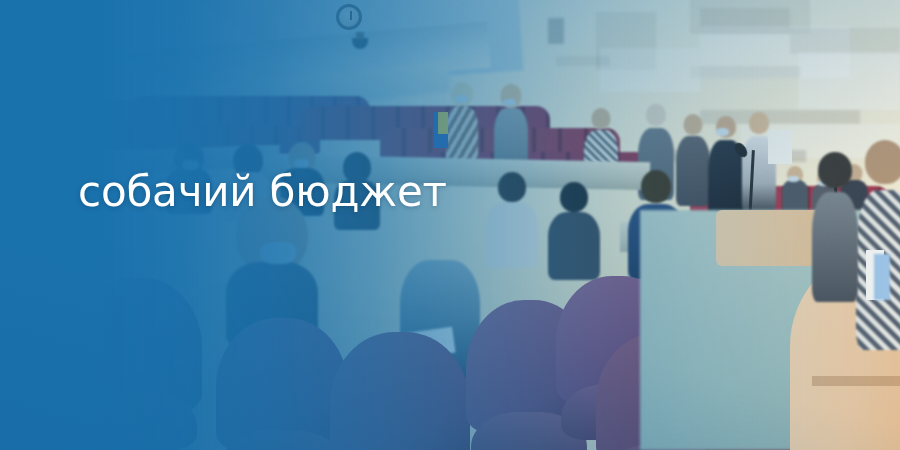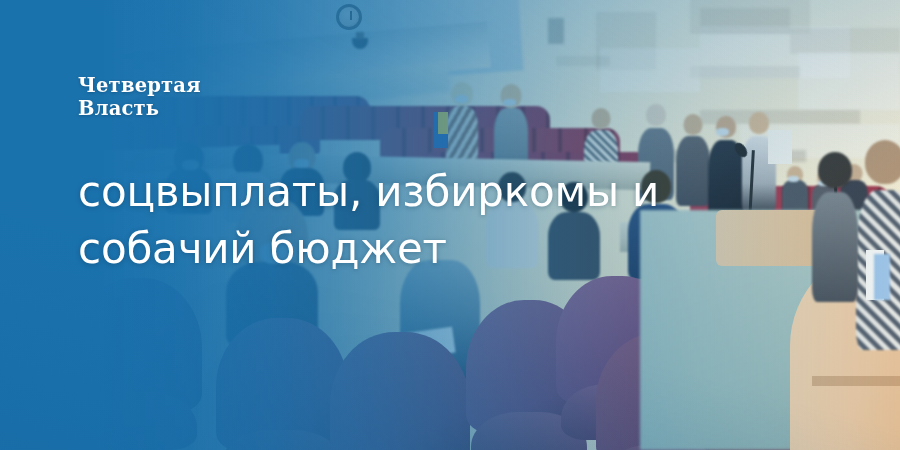--- a/index.html
+++ b/index.html
@@ -369,21 +369,18 @@
       <div class="head" style="width:34px;height:36px;background:#3d3b38;"></div>
       <div class="body" style="height:110px;background:linear-gradient(180deg,#7e8890 0%,#4c545d 100%);"></div>
     </div>
 
     <div class="soften"></div>
   </div>
 
   <div class="overlay"></div>
   <div class="overlay-v"></div>
 
-  <div class="brand">Четвертая
-Власть</div>
 
   <div class="headline">
-    <span class="ln">соцвыплаты, избиркомы и</span>
     <span class="ln">собачий бюджет</span>
   </div>
 
 </div>
 
 </body></html>

